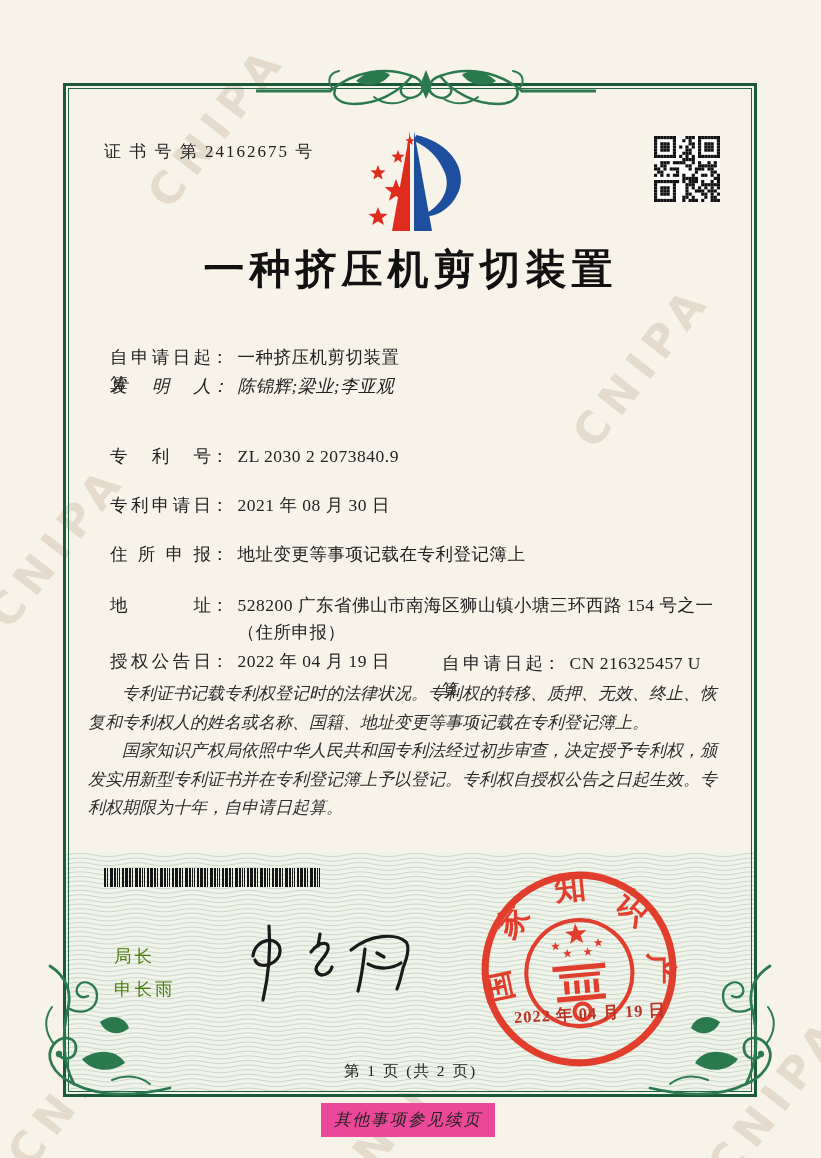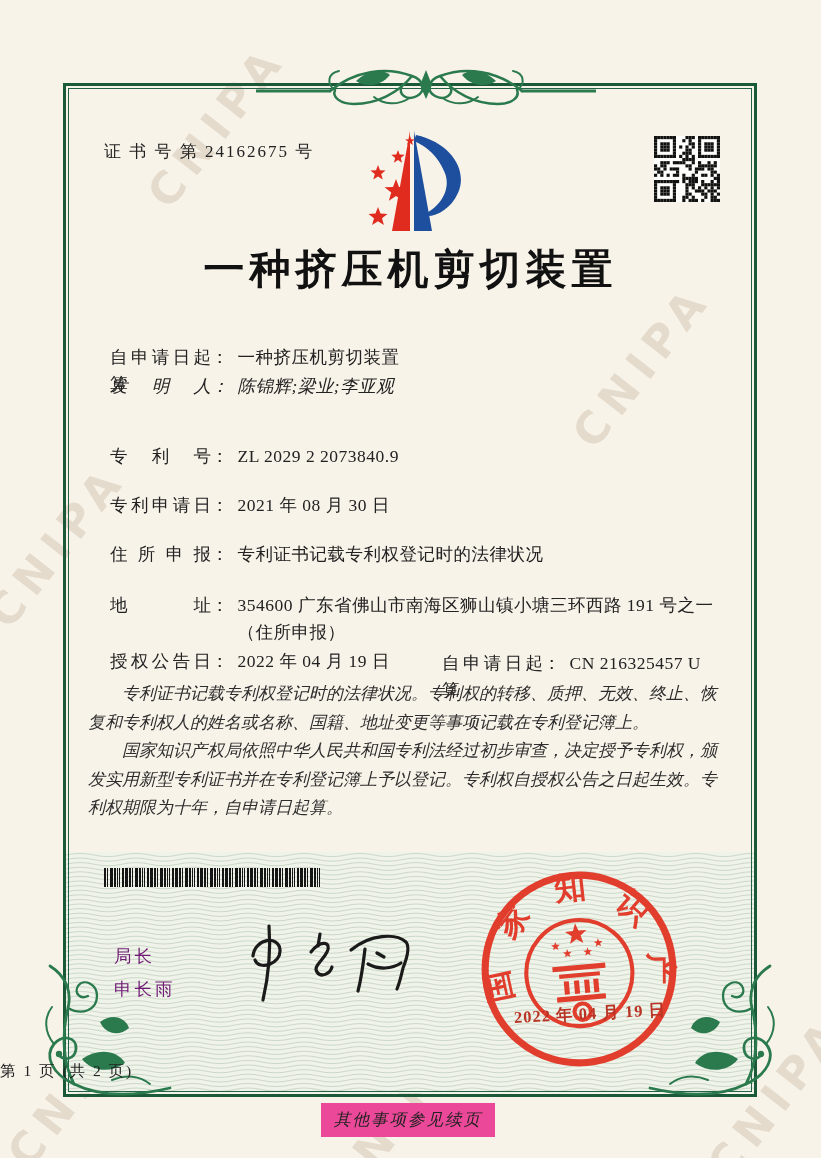--- a/index.html
+++ b/index.html
@@ -27,27 +27,27 @@
   .fvalue{letter-spacing:.5px;vertical-align:top;}
   .fvalue.wide{display:inline-block;width:508px;}
   
   .paras{position:absolute;left:88px;top:680px;width:642px;z-index:4;font-size:17px;
          line-height:28.6px;font-style:italic;color:#2d2d2d;}
   .paras p{margin:0;text-indent:2em;}
   
   .barcode{position:absolute;left:104px;top:868px;width:228px;height:19px;display:flex;
            align-items:stretch;overflow:hidden;z-index:4;}
   .barcode div{background:#151515;flex:0 0 auto;}
-  .signer{position:absolute;left:114px;z-index:4;font-size:17.5px;letter-spacing:3px;color:#701a75;
+  .signer{position:absolute;left:114px;z-index:4;font-size:17.5px;letter-spacing:3px;color:#4d7c0f;
           font-family:"Liberation Sans","DejaVu Sans",sans-serif;}
   .sig-svg{position:absolute;left:225px;top:922px;z-index:4;}
   .seal-svg{position:absolute;left:477px;top:867px;z-index:4;transform:rotate(-5deg);opacity:.94;}
   .seal-date{position:absolute;left:505px;top:1003px;width:170px;text-align:center;z-index:5;
              font-size:16.5px;color:#b93425;letter-spacing:1px;transform:rotate(-3deg);font-weight:600;}
-  .pagefoot{position:absolute;left:0;top:1061px;width:100%;text-align:left;font-size:15.5px;
+  .pagefoot{position:absolute;left:0;top:1061px;width:100%;text-align:center;font-size:15.5px;
             letter-spacing:2px;z-index:4;color:#222;}
   .note{position:absolute;left:321px;top:1103px;background:#ec4899;padding:6px 13px;font-size:16.5px;
         font-style:italic;letter-spacing:2px;z-index:4;color:#222;font-family:Liberation Mono, monospace;}
   .orn{z-index:3;pointer-events:none;}
   .logo-svg{position:absolute;left:348px;top:128px;z-index:4;}
   .qr{position:absolute;left:654px;top:136px;z-index:4;}
 </style>
 </head>
 <body>
 
@@ -348,30 +348,30 @@
 <div class="certno">证 书 号 第 24162675 号</div>
 <div class="title">一种挤压机剪切装置</div>
 
 <div class="frow" style="top:344px;">
   <span class="flabel">自申请日起算</span><span class="fcolon">：</span><span class="fvalue">一种挤压机剪切装置</span>
 </div>
 <div class="frow" style="top:373px;font-style:italic;">
   <span class="flabel">发明人</span><span class="fcolon">：</span><span class="fvalue">陈锦辉;梁业;李亚观</span>
 </div>
 <div class="frow" style="top:443px;">
-  <span class="flabel">专利号</span><span class="fcolon">：</span><span class="fvalue">ZL 2029 2 2073840.9</span>
+  <span class="flabel">专利号</span><span class="fcolon">：</span><span class="fvalue">ZL 2030 2 2073840.9</span>
 </div>
 <div class="frow" style="top:492px;">
   <span class="flabel">专利申请日</span><span class="fcolon">：</span><span class="fvalue">2021 年 08 月 30 日</span>
 </div>
 <div class="frow" style="top:541px;">
-  <span class="flabel">住所申报</span><span class="fcolon">：</span><span class="fvalue">专利证书记载专利权登记时的法律状况</span>
+  <span class="flabel">住所申报</span><span class="fcolon">：</span><span class="fvalue">地址变更等事项记载在专利登记簿上</span>
 </div>
 <div class="frow" style="top:592px;">
-  <span class="flabel">地址</span><span class="fcolon">：</span><span class="fvalue wide">354600 广东省佛山市南海区狮山镇小塘三环西路 191 号之一（住所申报）</span>
+  <span class="flabel">地址</span><span class="fcolon">：</span><span class="fvalue wide">528200 广东省佛山市南海区狮山镇小塘三环西路 154 号之一（住所申报）</span>
 </div>
 <div class="frow" style="top:626px;margin-top:22px;">
   <span class="flabel">授权公告日</span><span class="fcolon">：</span><span class="fvalue">2022 年 04 月 19 日</span>
 </div>
 <div class="frow" style="top:650px;left:442px;">
   <span class="flabel">自申请日起算</span><span class="fcolon">：</span><span class="fvalue">CN 216325457 U</span>
 </div>
 
 <div class="paras">
   <p>专利证书记载专利权登记时的法律状况。专利权的转移、质押、无效、终止、恢复和专利权人的姓名或名称、国籍、地址变更等事项记载在专利登记簿上。</p>

